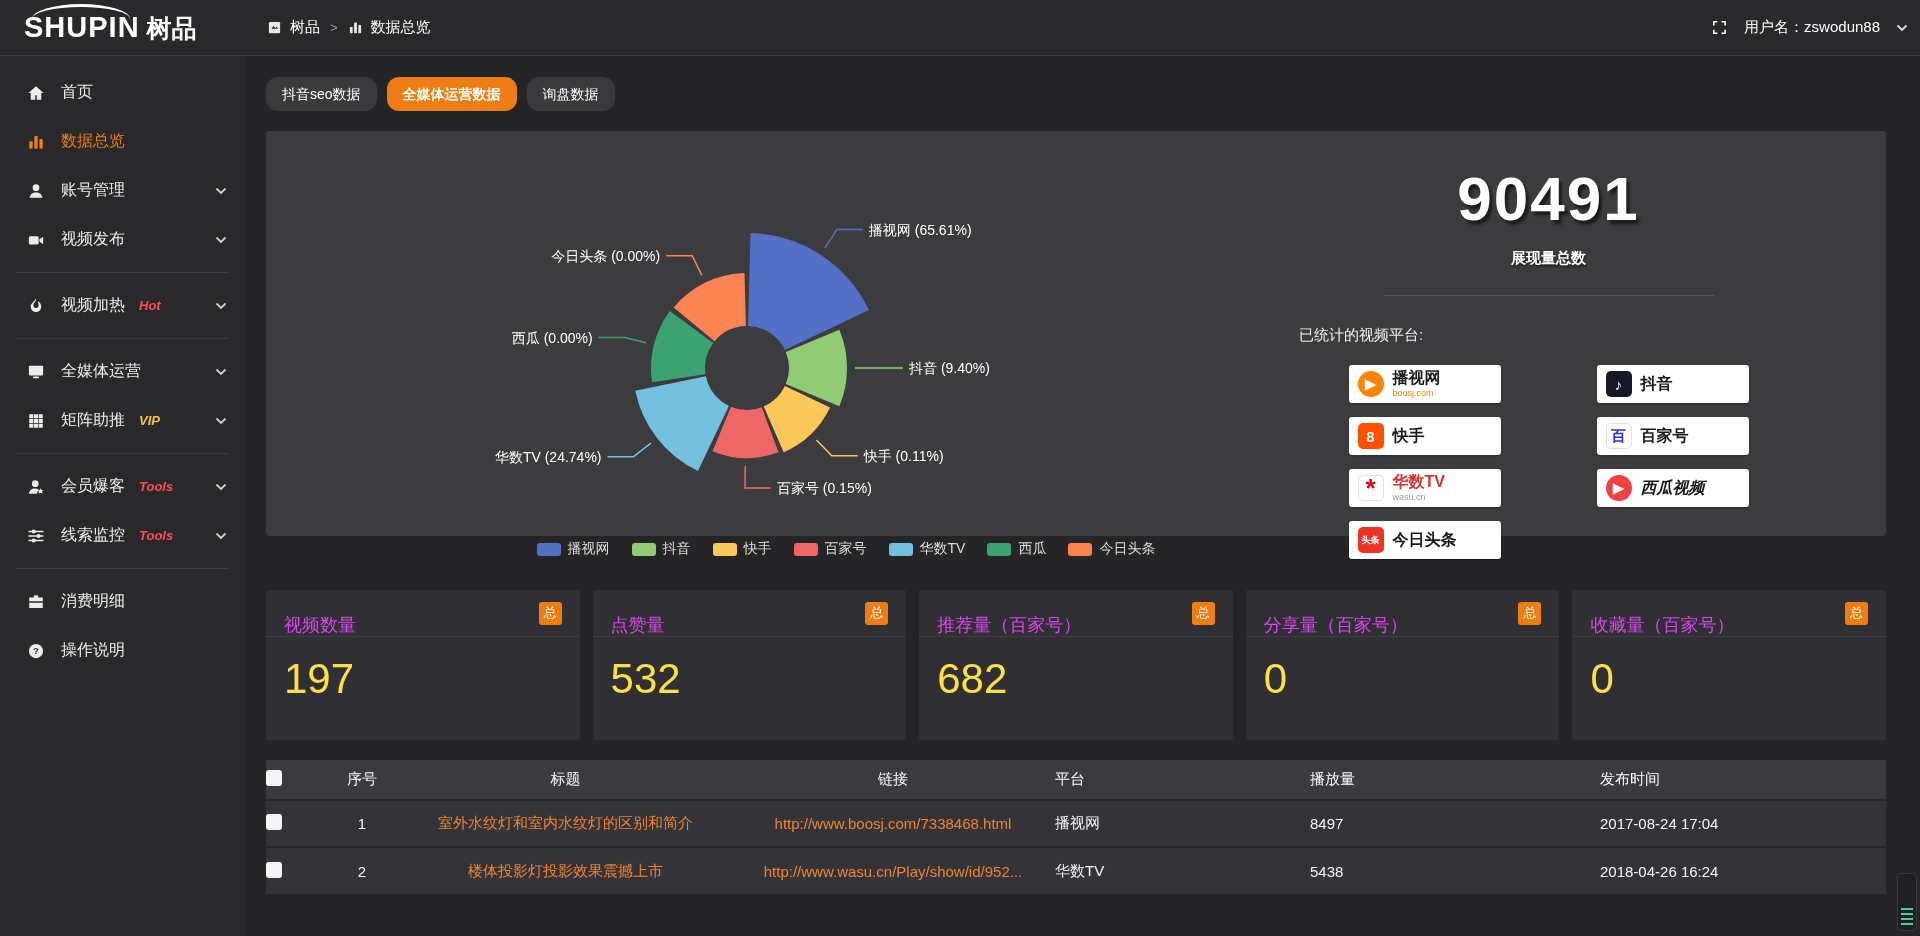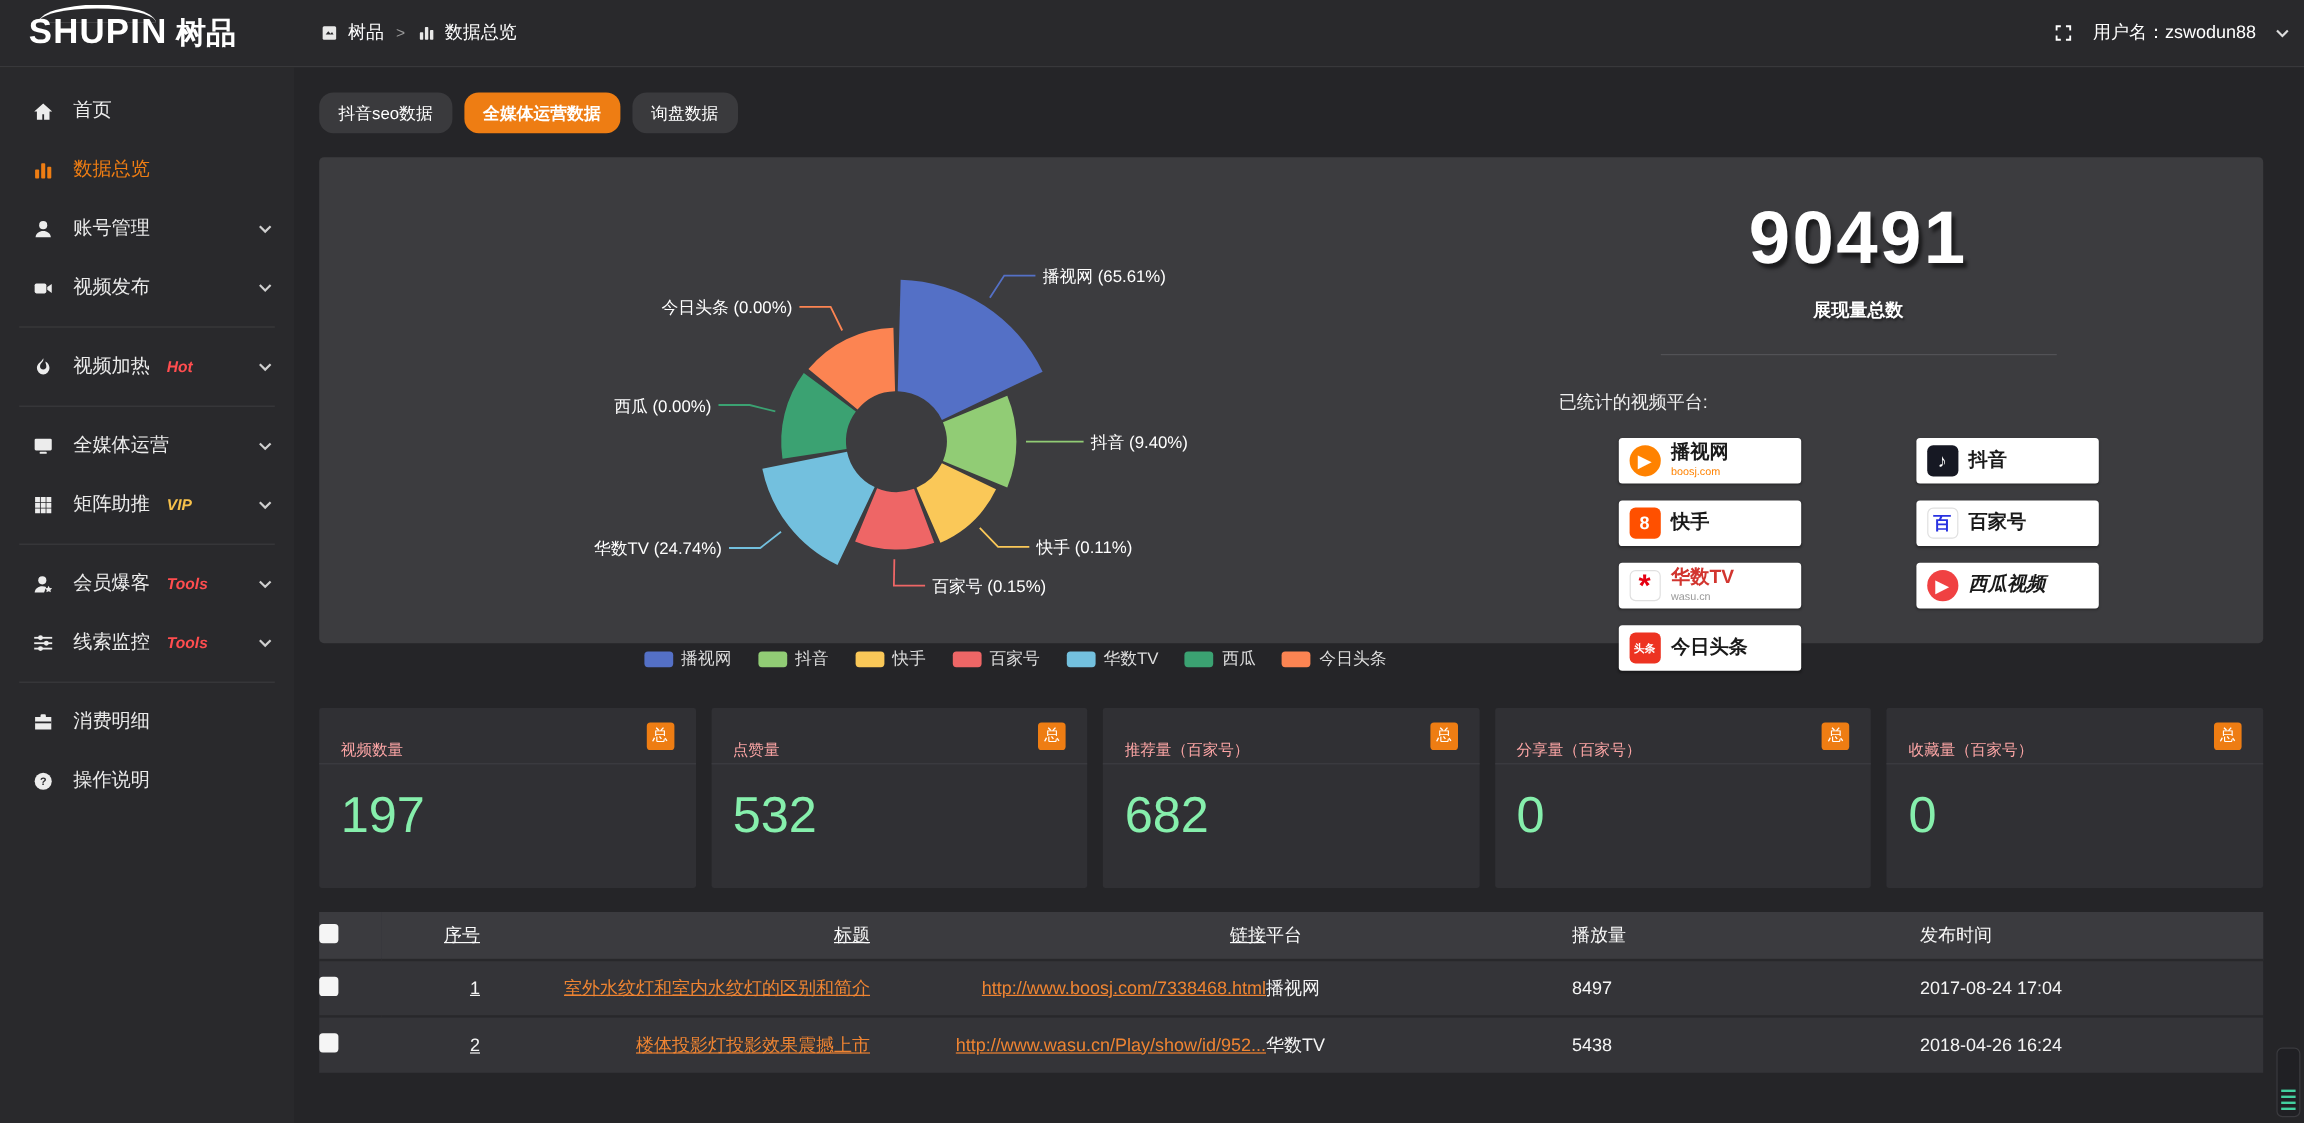--- a/index.html
+++ b/index.html
@@ -63,33 +63,33 @@
                font-weight:bold; flex:0 0 auto; }
   .plat-text { display:flex; flex-direction:column; align-items:flex-start; }
   .plat-name { font-size:16px; font-weight:bold; color:#1a1a1a; line-height:1.05; }
   .plat-sub { font-size:9px; line-height:1; margin-top:2px; }
 
   
   .cards { margin-top:54px; display:flex; gap:13px; }
   .card { flex:1; height:150px; background:#303034; border-radius:2px; }
   .card-head { height:47px; display:flex; align-items:center; justify-content:space-between;
                padding:0 18px; border-bottom:1px solid #3e3e42; }
-  .card-label { font-size:13px; color:#fca5a5;margin-top:24px; }
+  .card-label { font-size:18px; color:#d946ef;margin-top:24px; }
   .card-badge { width:23px; height:23px; background:#ee7d13; color:#fff; border-radius:3px; font-size:13px;
                 display:flex; align-items:center; justify-content:center; cursor:pointer; }
-  .card-value { padding:18px 18px 0; font-size:42px; color:#86efac; }
+  .card-value { padding:18px 18px 0; font-size:42px; color:#fde047; }
 
   
   .table-wrap { margin-top:20px; }
   table { width:100%; border-collapse:collapse; background:#343438; table-layout:fixed; }
   thead tr { background:#3b3b3f; }
   th { height:40px; font-size:15px; color:#fafafa; font-weight:normal; }
   td { height:47px; font-size:15px; color:#f5f5f5; }
   tbody tr { border-top:2px solid #28282b; }
-  .al { text-align:right; padding-left:6px;text-decoration:underline; }
+  .al { text-align:center; padding-left:6px; }
   .ac { text-align:left; }
   .orange { color:#ef8432; cursor:pointer; }
   .chk { display:inline-block; width:16px; height:16px; background:#f5f5f5; border-radius:3px; cursor:pointer; }
 
   
   .floating-widget { position:absolute; right:3px; bottom:5px; width:20px; height:58px; background:#202024;
                      border:1px solid #3a3a3e; border-radius:5px; display:flex; flex-direction:column;
                      justify-content:flex-end; align-items:center; padding-bottom:5px; gap:3px; cursor:pointer; }
   .fw-stripe { width:12px; height:2px; background:#43d1a0; }
 </style>

